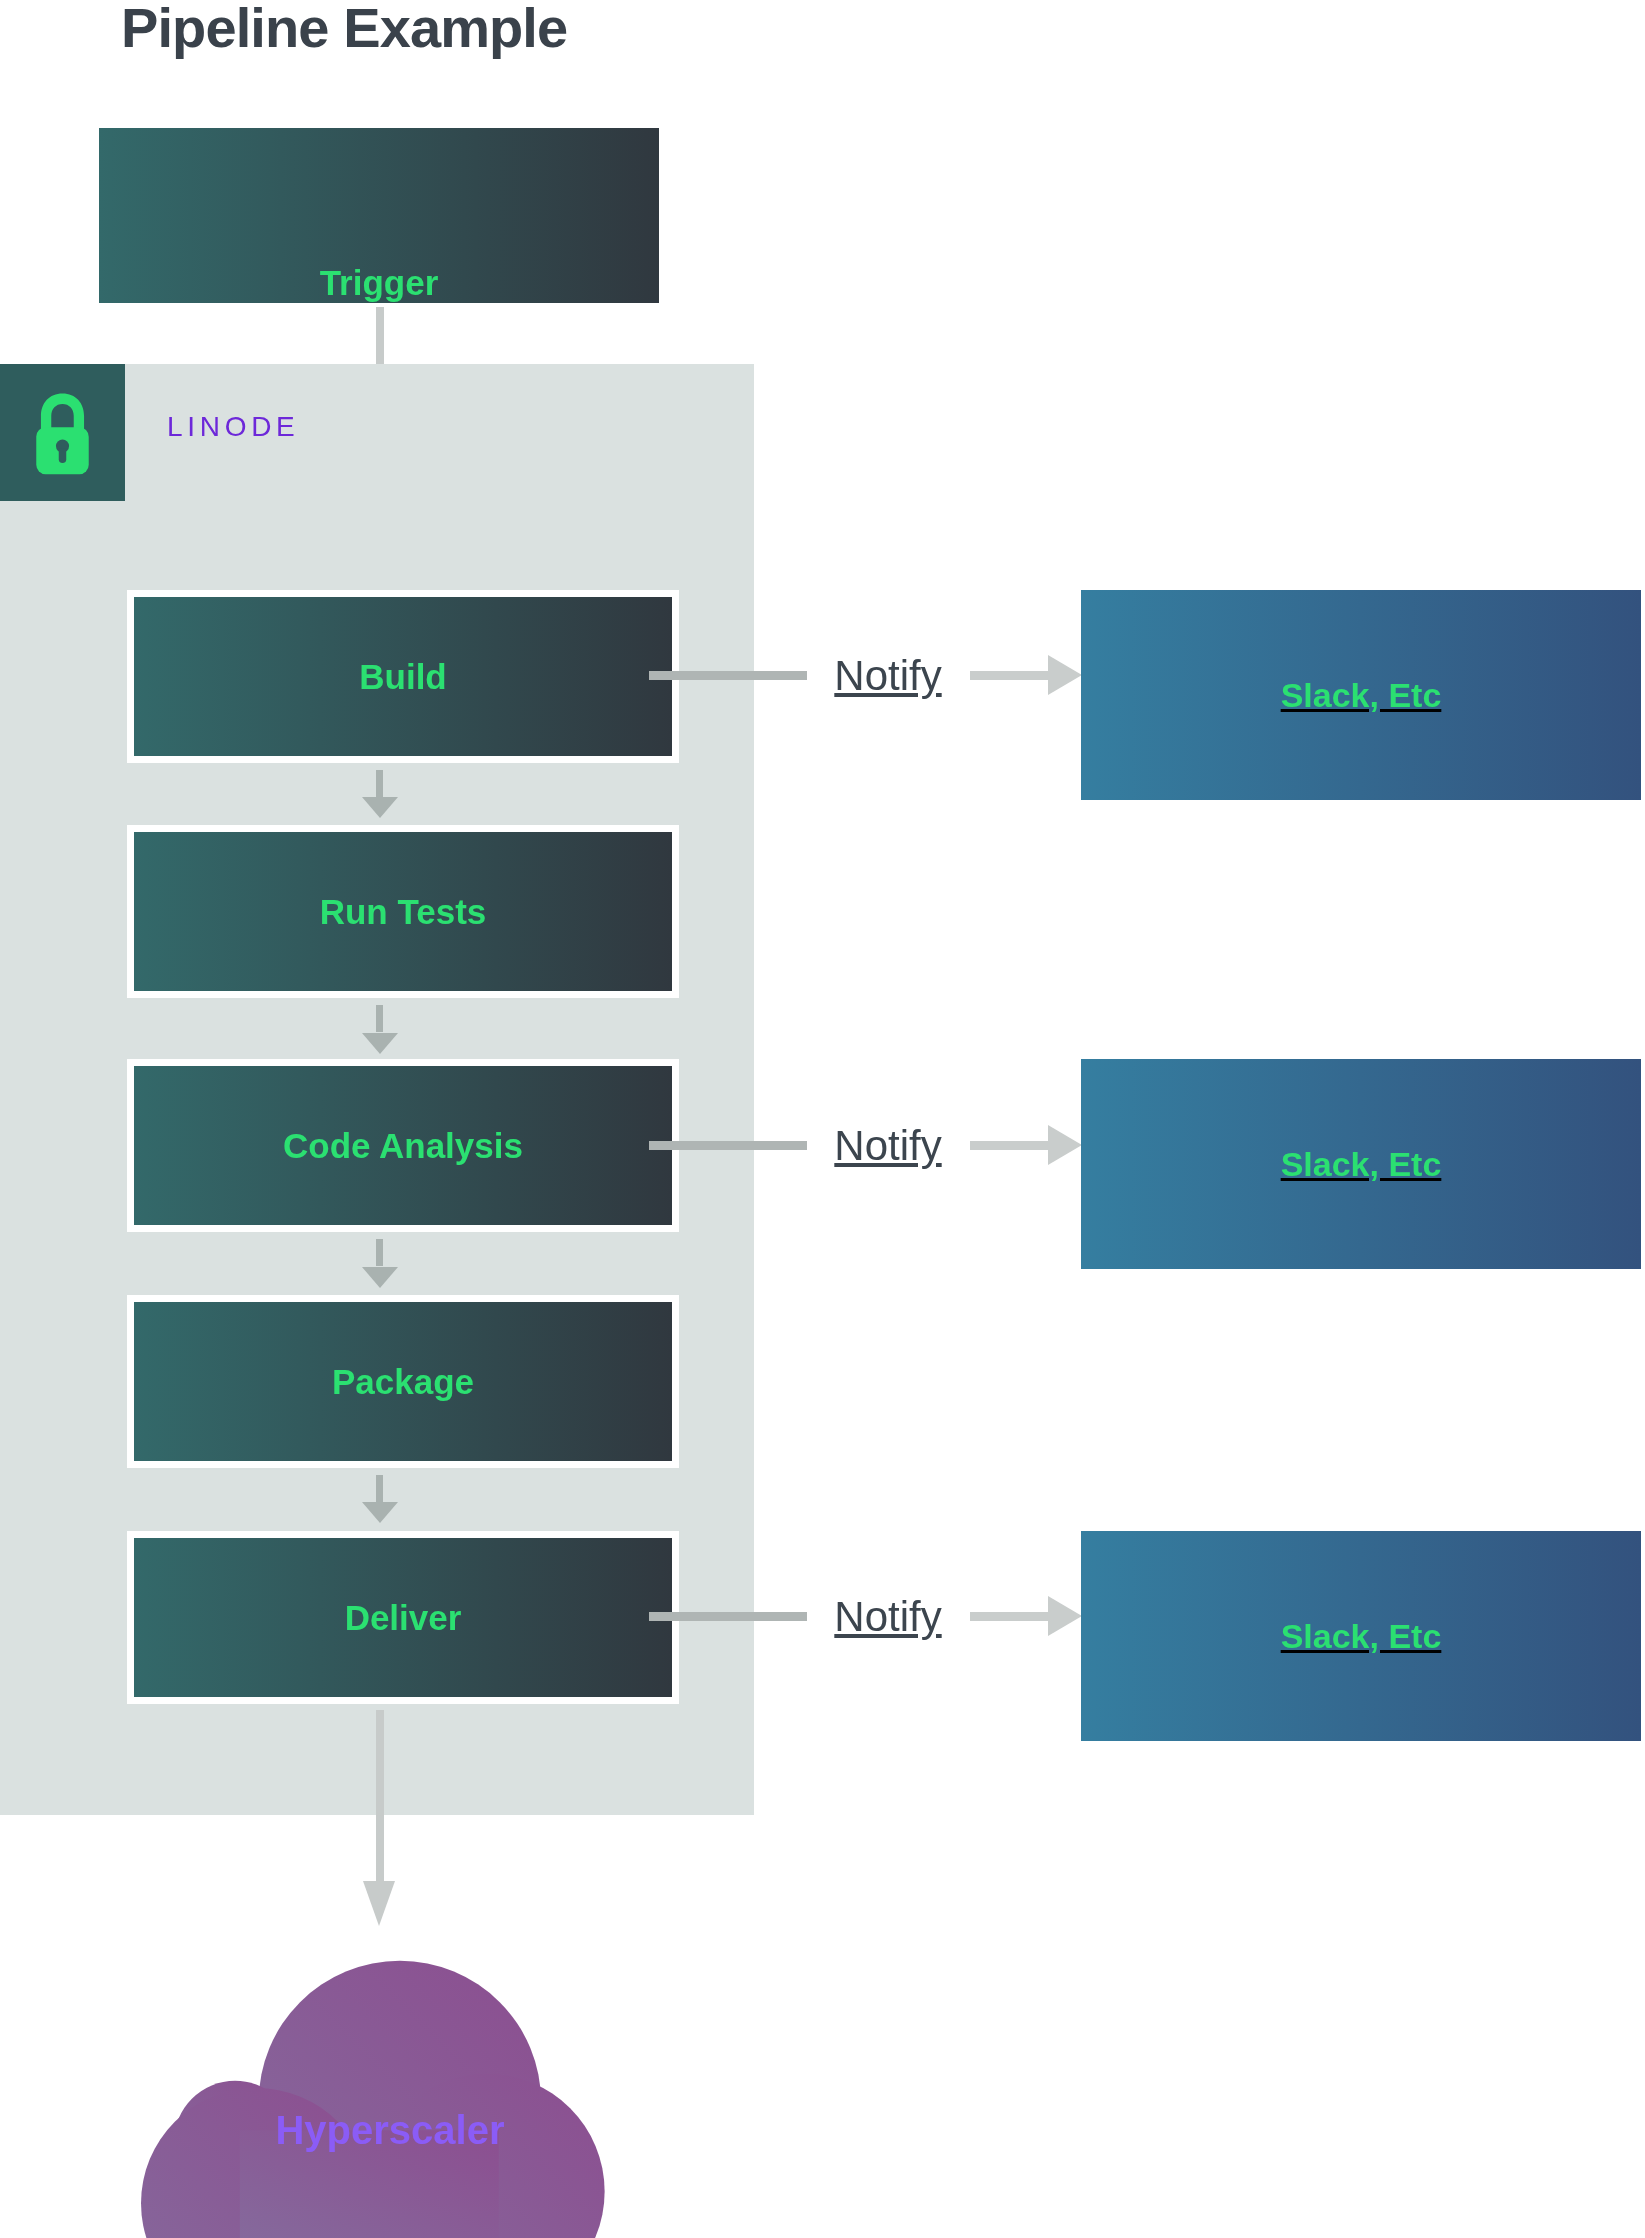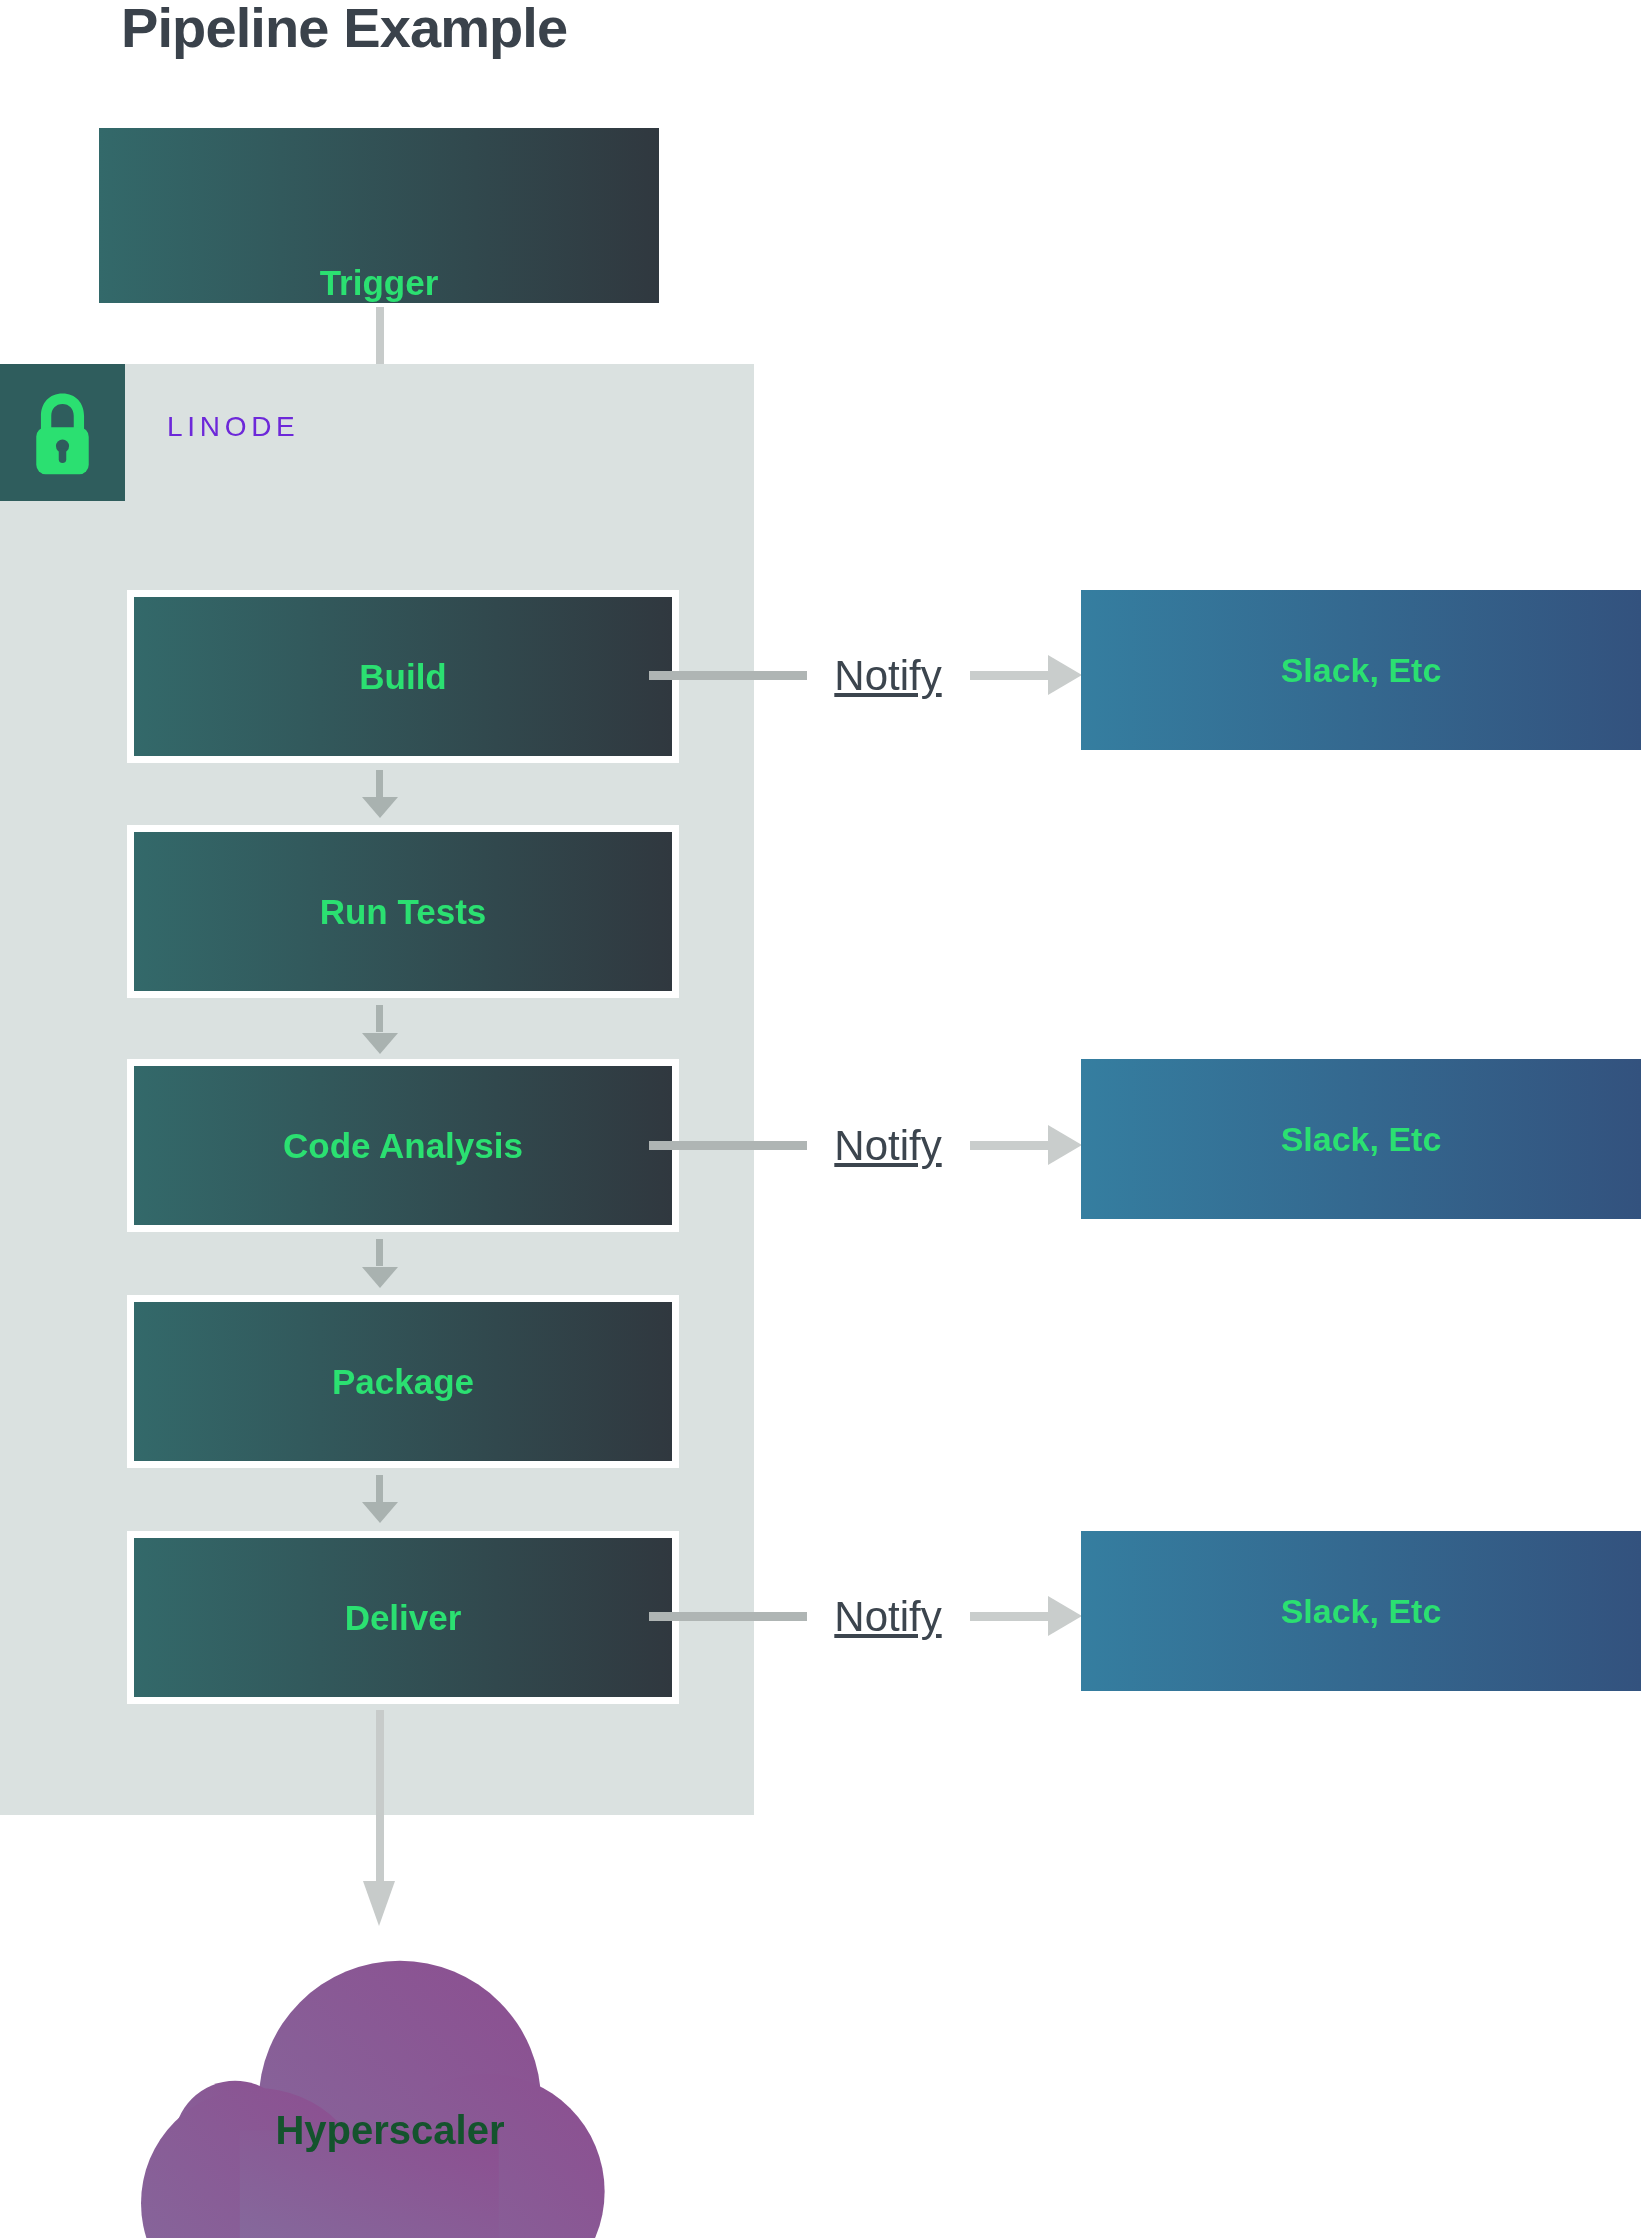--- a/index.html
+++ b/index.html
@@ -43,22 +43,22 @@
 
   .stage {
     position:absolute; left:103px; width:552px; height:173px;
     border:7.5px solid #ffffff; box-sizing:border-box;
     display:flex; align-items:center; justify-content:center;margin-left:24px;
   }
   .green-label {
     color:#2BE071; font-weight:700; font-size:35px; letter-spacing:0;
   }
   .slack-box {
-    position:absolute; left:1081px; width:560px; height:160px;
-    display:flex; align-items:center; justify-content:center;
+    position:absolute; left:1081px; width:560px; height:210px;
+    display:flex; align-items:center; justify-content:center;text-decoration:underline;
   }
   .slack-box .green-label { font-size:34px; }
 
   
   .vline, .hline { position:absolute; }
   .tri { position:absolute; width:0; height:0; }
 
   .c-light  { background:#C7CBCA; }
   .c-med    { background:#A9B2B0; }
   .c-nline  { background:#AFB5B4; }
@@ -66,21 +66,21 @@
 
   .notify-label {
     position:absolute; left:813px; width:150px;
     font-size:42px; font-weight:400; color:#3C454E;
     line-height:42px; text-align:center;text-decoration:underline;
   }
 
   .cloud-wrap { position:absolute; left:141px; top:1942px; width:466px; height:297px; }
   .cloud-label {
     position:absolute; left:202px; top:2106px; width:376px;
-    text-align:center; font-size:40px; font-weight:700; color:#14532d;
+    text-align:center; font-size:40px; font-weight:700; color:#8b5cf6;
     line-height:49px;
   }
 </style>
 </head>
 <body>
 
 <div class="page">
 
   <h1 class="title">Pipeline Example</h1>
 

